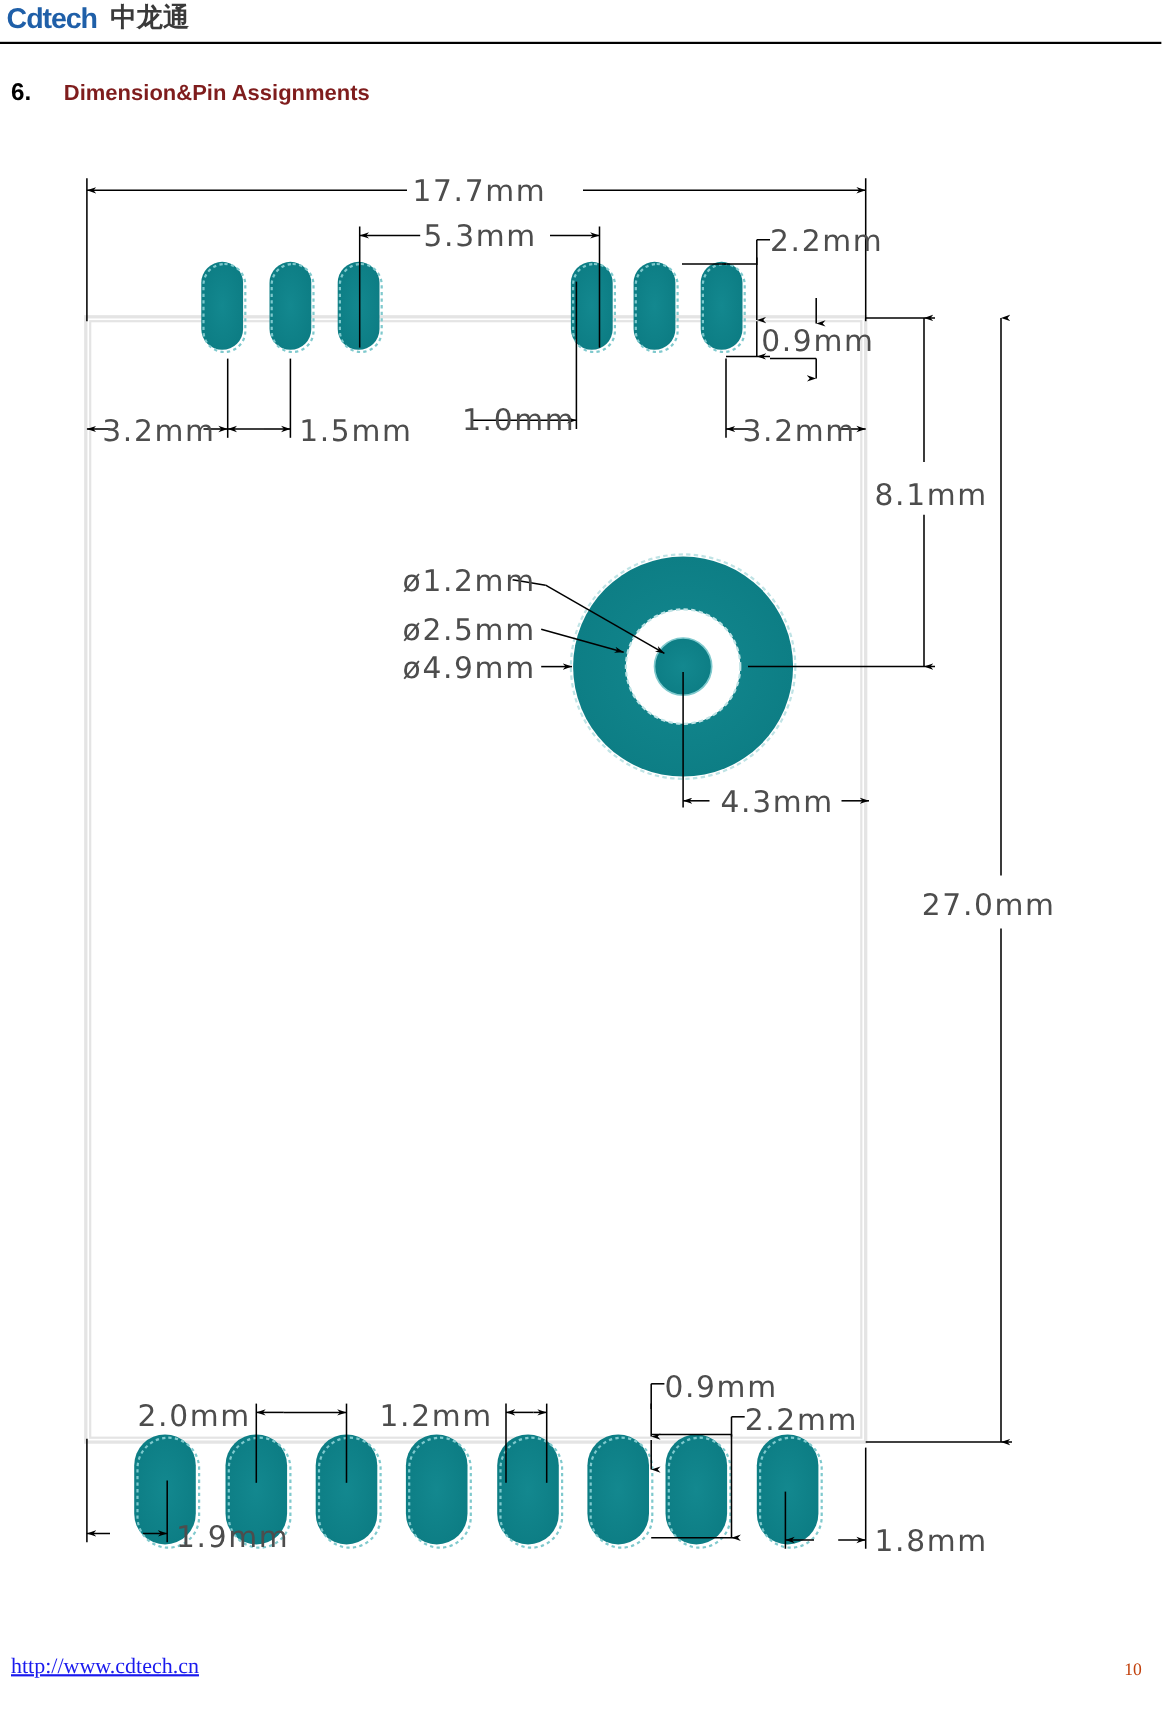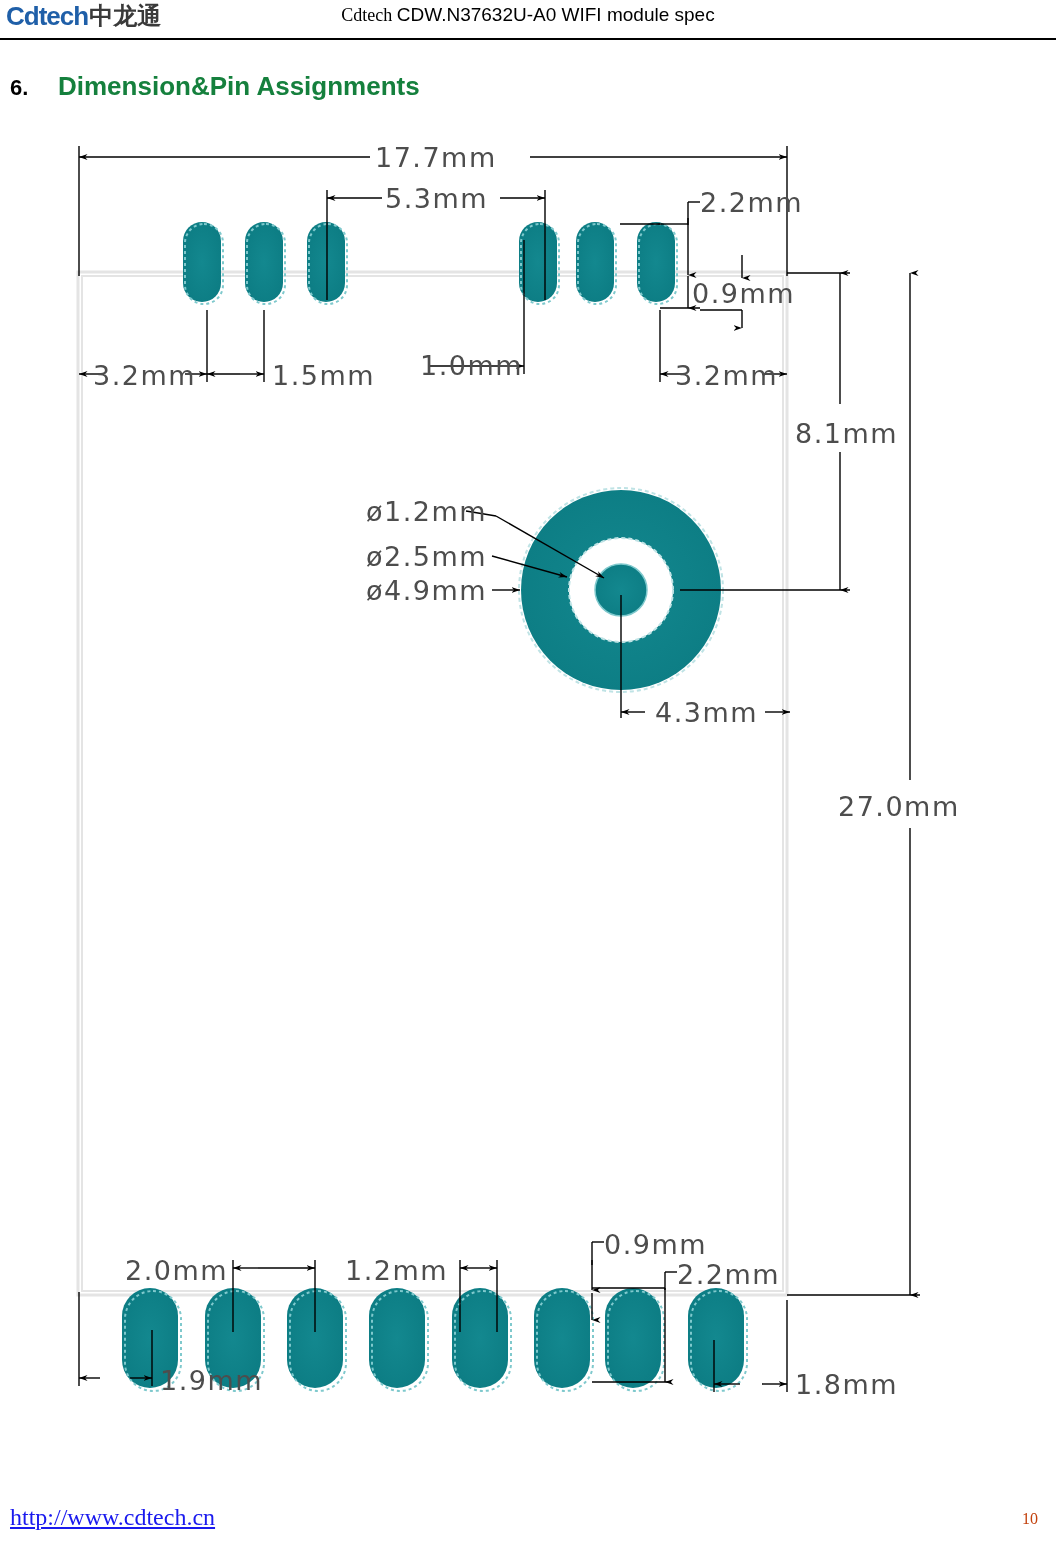--- a/index.html
+++ b/index.html
@@ -38,21 +38,21 @@
     color: #1F5FA8;
     line-height: 28px;
   }
   #logo .logo-cn {
     font-family: "DejaVu Sans", sans-serif;
     font-weight: bold;
     font-size: 24px;
     color: #3A3A3A;
     line-height: 28px;
     letter-spacing: 0px;
-    margin-left: 1px;
+    margin-left: 12px;
   }
   #header-title {
     position: absolute;
     left: 0; top: 4px;
     width: 1056px;
     text-align: center;
     font-size: 19px;
     color: #000;
     font-family: "Liberation Sans", sans-serif;
   }
@@ -77,69 +77,66 @@
     white-space: nowrap;
   }
   #section-heading .sec-num {
     font-size: 22px;
     font-weight: bold;
     color: #000;
     display: inline-block;
     width: 48px;
   }
   #section-heading .sec-title {
-    font-size: 26px;
+    font-size: 20px;
     font-weight: bold;
-    color: #15803d;
+    color: #7f1d1d;
   }
 
   
   #drawing {
     position: absolute;
-    left: 0; top: 0;
+    left: 0; top: 16px;
     width: 961px;
     height: 1460px;
     pointer-events: none;
   }
   #drawing svg { display: block; }
 
   
   #footer {
     position: absolute;
     left: 0; top: 1504px;
     width: 1056px;
     height: 40px;
   }
   #footer-url {
     position: absolute;
     left: 10px; top: 0px;
     font-family: "Liberation Serif", serif;
-    font-size: 24px;
+    font-size: 20px;
     color: #1A1AEE;
     text-decoration: underline;
     white-space: nowrap;
   }
   #footer-page {
     position: absolute;
     right: 18px; top: 6px;
     font-family: "Liberation Serif", serif;
     font-size: 16px;
     color: #c2410c;
   }
 </style>
 </head>
 <body>
 
 <div id="header">
   <div id="logo">
     <span class="logo-en">Cdtech</span>
     <span class="logo-cn">中龙通</span>
-  </div>
-  <div id="header-title">
-    <span class="serif-part">Cdtech </span><span>CDW.N37632U-A0 WIFI module spec</span>
   </div>
   <div id="header-rule"></div>
 </div>
 
 <div id="section-heading">
   <span class="sec-num">6.</span><span class="sec-title">Dimension&amp;Pin Assignments</span>
 </div>
 
 <div id="drawing">
 <svg width="1056" height="1460" viewBox="0 0 1056 1460" xmlns="http://www.w3.org/2000/svg">

